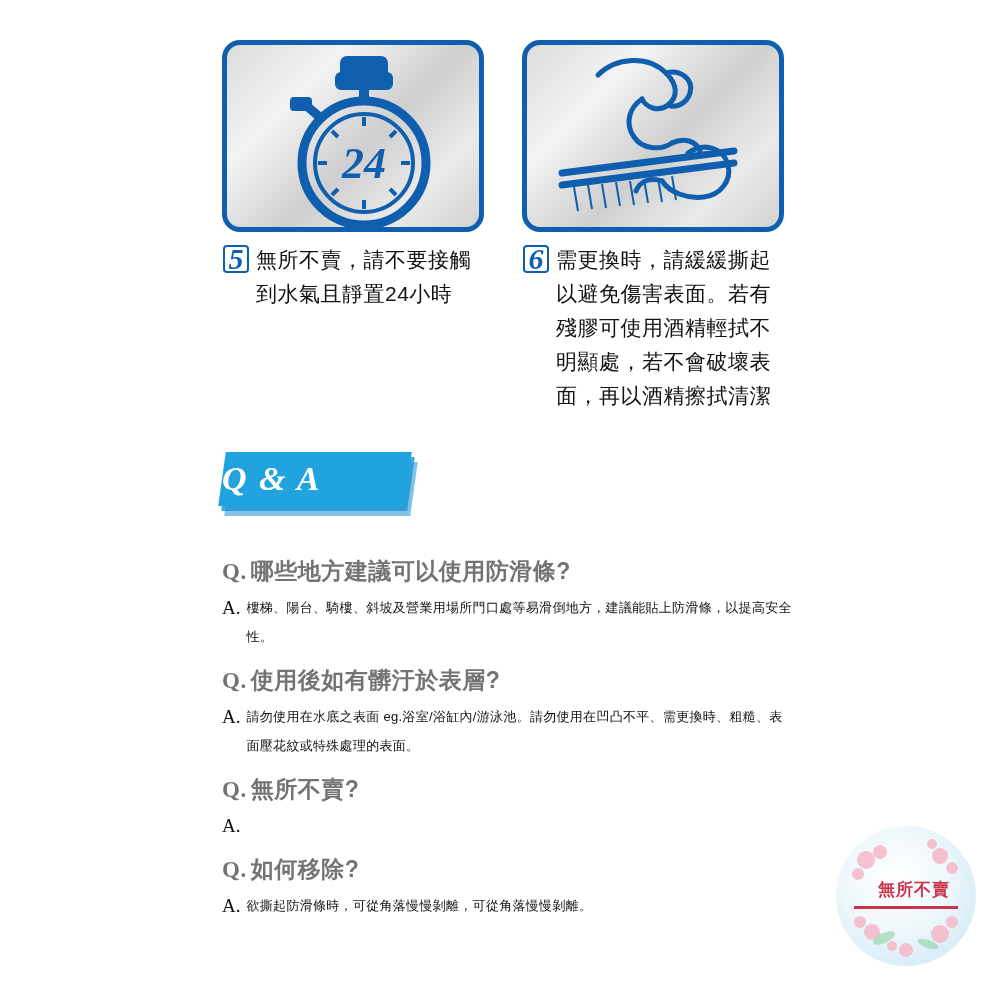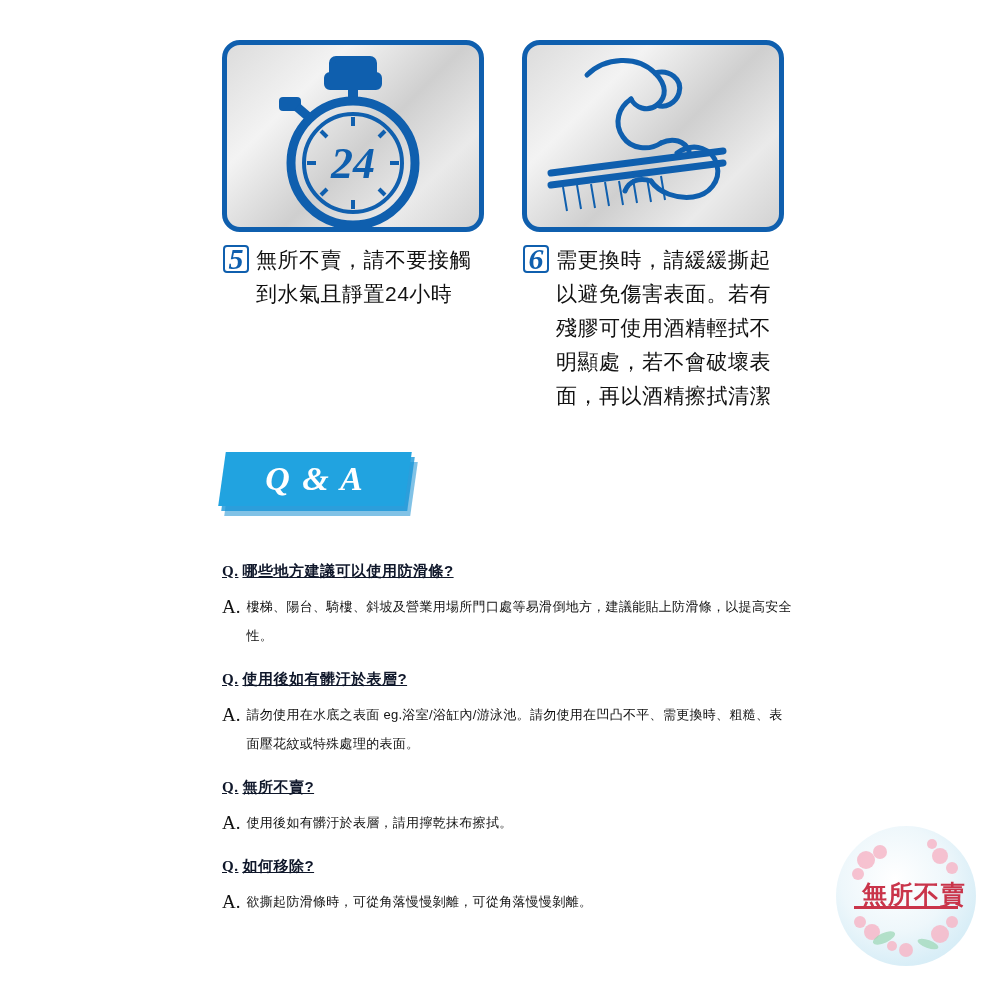--- a/index.html
+++ b/index.html
@@ -36,20 +36,21 @@
   }
   .panel {
     width: 262px;
     height: 192px;
     border: 5px solid #0f5fae;
     border-radius: 18px;
     background: linear-gradient(135deg, #dcdcdc 0%, #f3f3f3 28%, #cfcfcf 55%, #eaeaea 78%, #d2d2d2 100%);
     box-sizing: border-box;
     overflow: hidden;
     position: relative;
+    padding-left: 11px;
   }
   .panel svg { display: block; }
 
   .step-text {
     margin-top: 10px;
     display: flex;
     align-items: flex-start;
   }
   .step-num {
     flex: 0 0 auto;
@@ -127,44 +128,43 @@
     background: #21a3e0;
     transform: skewX(-8deg);
   }
   .qa-banner .label {
     position: absolute;
     left: 0;
     top: 0;
     width: 186px;
     height: 54px;
     line-height: 54px;
-    text-align: center;
+    text-align: left;
     color: #ffffff;
     font-family: "Liberation Serif", serif;
     font-style: italic;
     font-weight: bold;
     font-size: 34px;
     letter-spacing: 2px;
   }
 
   
   .qa-list {
     position: absolute;
     left: 222px;
     top: 556px;
     width: 570px;
   }
   .qa-item { margin-bottom: 14px; }
   .q-line {
-    color: #0f172a;
-    font-weight: bold;
-    font-size: 15px;
+    color: #737373;
+    font-weight: bold;
+    font-size: 23px;
     line-height: 30px;
     letter-spacing: .5px;
-    text-decoration: underline;
   }
   .q-mark {
     font-family: "Liberation Serif", serif;
     font-weight: bold;
     margin-right: 4px;
   }
   .a-block {
     display: flex;
     align-items: flex-start;
     margin-top: 6px;
@@ -194,21 +194,21 @@
     border-radius: 50%;
     overflow: hidden;
     background: radial-gradient(circle at 42% 38%, #ffffff 0%, #eef7fb 45%, #d9eef7 72%, #cfe9f5 100%);
   }
   .watermark .wm-text {
     position: absolute;
     left: 0;
     top: 52px;
     width: 156px;
     text-align: center;
-    font-size: 25px;
+    font-size: 17px;
     font-weight: bold;
     color: #c9344a;
     letter-spacing: 1px;
     font-family: "Liberation Sans", sans-serif;
   }
   .watermark .wm-line {
     position: absolute;
     left: 18px;
     top: 80px;
     width: 104px;
@@ -319,21 +319,20 @@
         <div class="a-text">請勿使用在水底之表面  eg.浴室/浴缸內/游泳池。請勿使用在凹凸不平、需更換時、粗糙、表面壓花紋或特殊處理的表面。</div>
       </div>
     </div>
 
     <div class="qa-item">
       <div class="q-line">
         <span class="q-mark">Q.</span><span>無所不賣?</span>
       </div>
       <div class="a-block">
         <div class="a-mark">A.</div>
-        <div class="a-text">使用後如有髒汙於表層，請用擰乾抹布擦拭。</div>
       </div>
     </div>
 
     <div class="qa-item">
       <div class="q-line">
         <span class="q-mark">Q.</span><span>如何移除?</span>
       </div>
       <div class="a-block">
         <div class="a-mark">A.</div>
         <div class="a-text">欲撕起防滑條時，可從角落慢慢剝離，可從角落慢慢剝離。</div>

